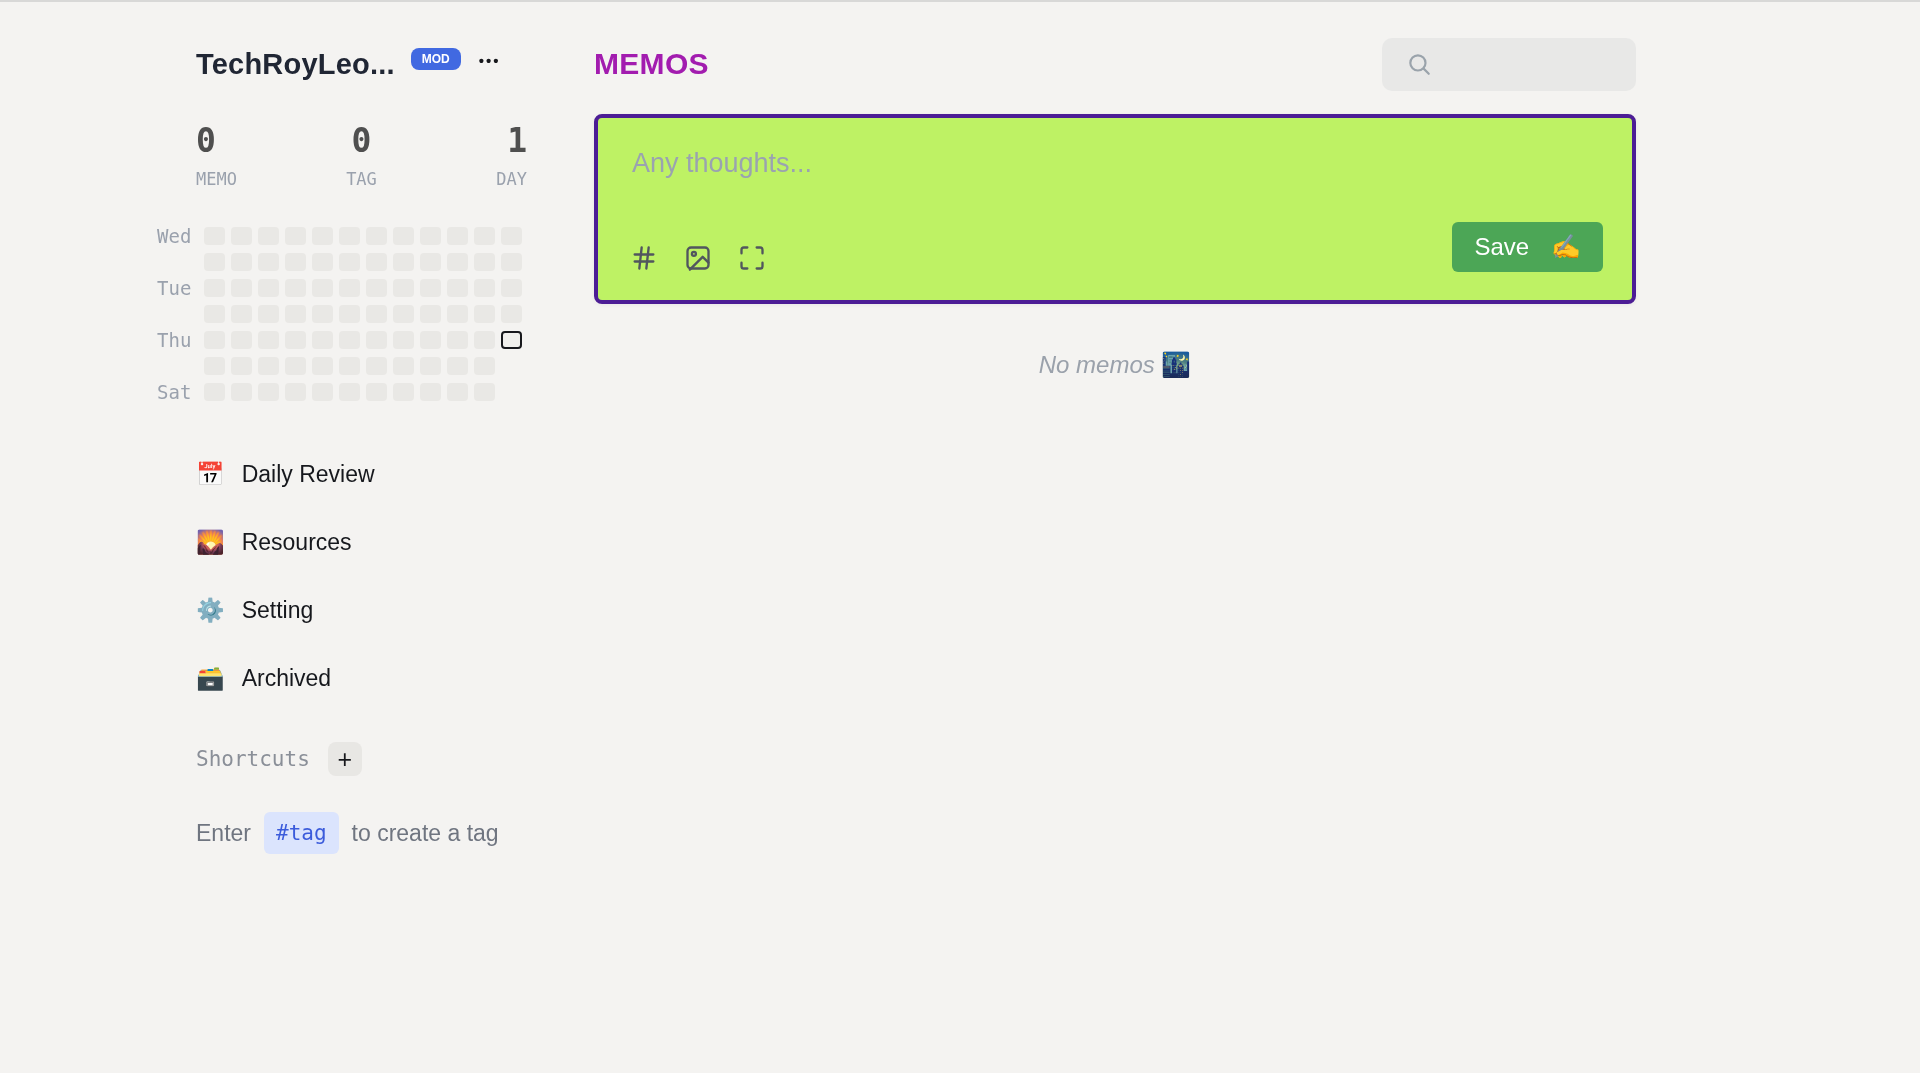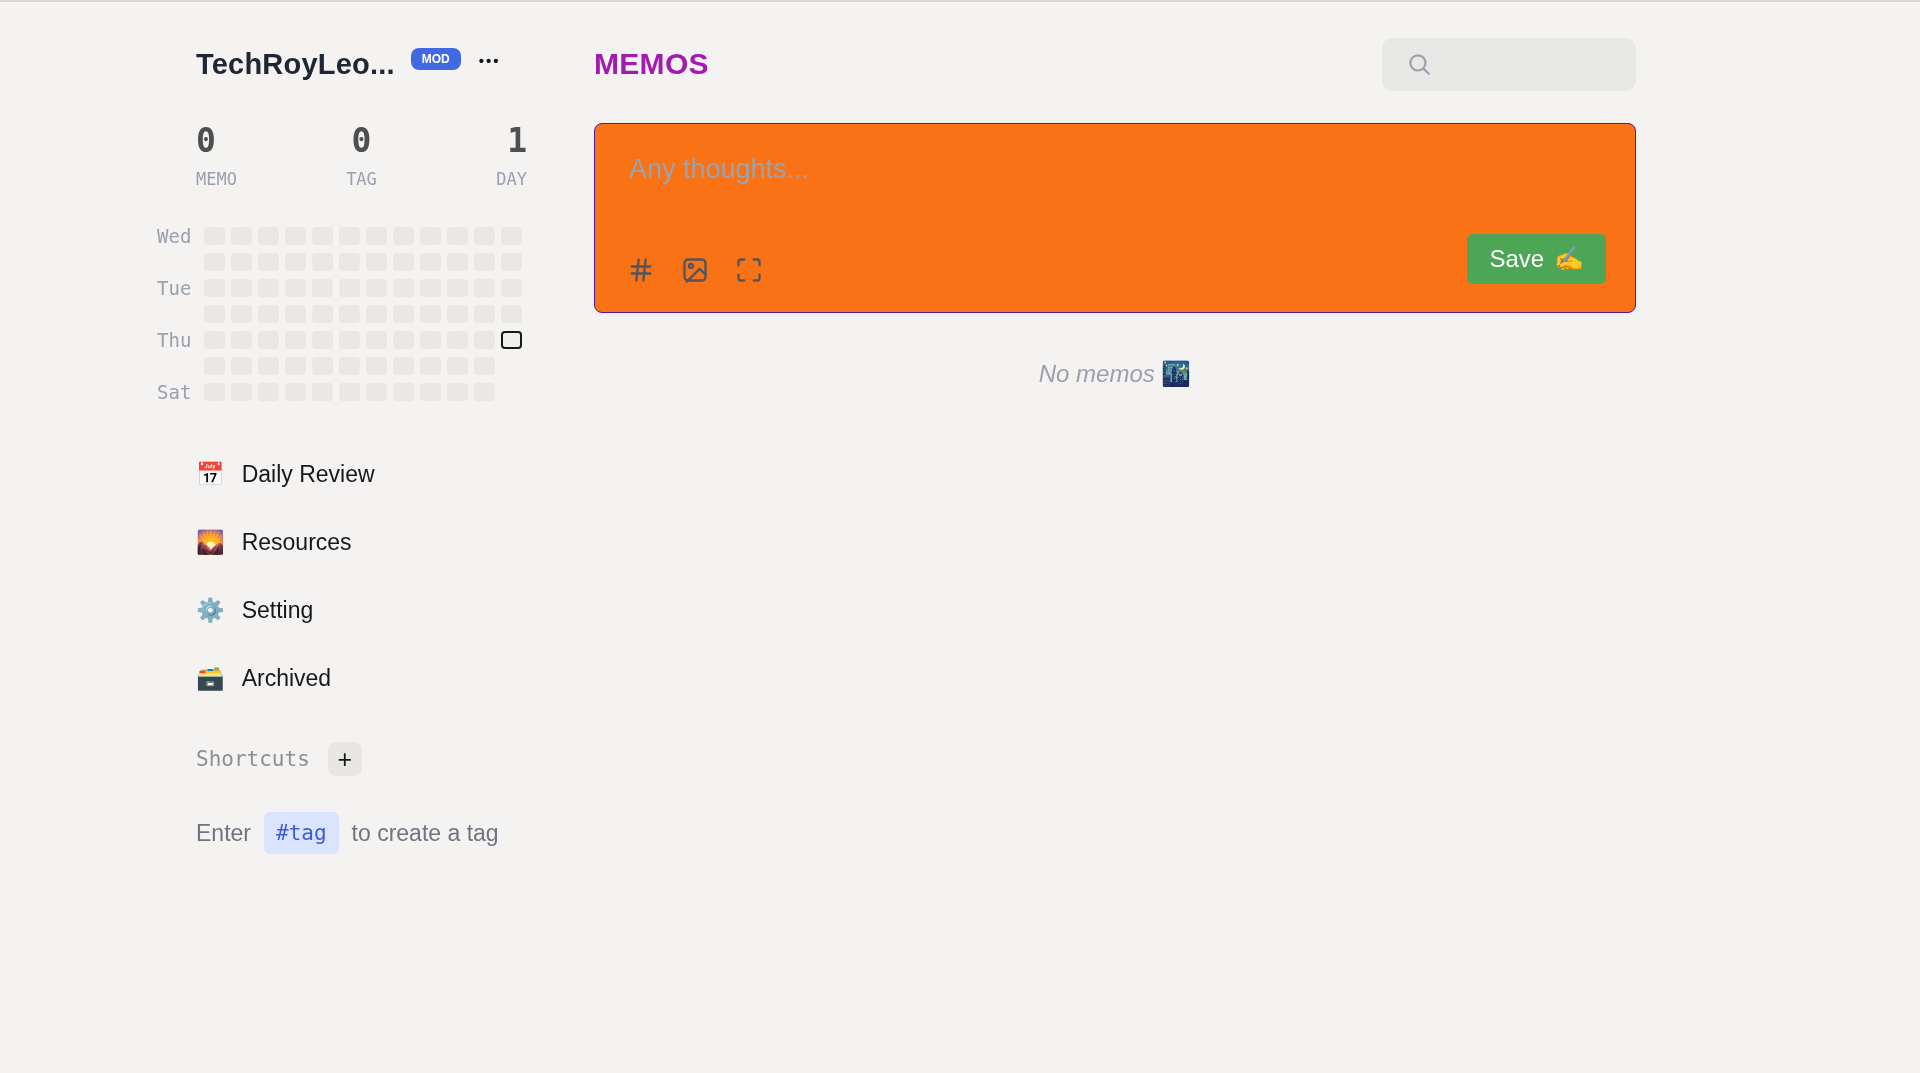--- a/index.html
+++ b/index.html
@@ -70,38 +70,38 @@
     width:254px; height:53px; background:#e8e8e7; border-radius:10px;
     display:flex; align-items:center; padding:0 14px 0 24px;
   }
   .search-box svg { flex-shrink:0; }
   .search-input {
     background:transparent; border:none; outline:none; width:100%;
     font-size:22px; color:#444; margin-left:10px; font-family:"Liberation Sans", sans-serif;
   }
 
   .editor-card {
-    position:relative; margin-top:32px; height:190px; background:#f97316;
-    border:1px solid #4c1d95; border-radius:8px;
+    position:relative; margin-top:23px; height:190px; background:#bef264;
+    border:4px solid #4c1d95; border-radius:8px;
     box-shadow:0 1px 4px rgba(0,0,0,.05);
   }
   .editor-input {
     position:absolute; top:30px; left:34px; right:34px; height:70px;
     border:none; outline:none; resize:none; background:transparent;
     font-size:27px; color:#333; font-family:"Liberation Sans", sans-serif;
   }
   .editor-input::placeholder { color:#9aa3b0; }
   .editor-toolbar {
     position:absolute; left:32px; bottom:28px; display:flex; align-items:center; gap:26px;
   }
   .tool-btn { background:none; border:none; cursor:pointer; padding:0; display:flex; color:#51565e; }
   .save-btn {
     position:absolute; right:29px; bottom:28px; height:50px; padding:0 22px;
     background:#4ca656; border:none; border-radius:6px; cursor:pointer;
-    display:flex; align-items:center; gap:10px;
+    display:flex; align-items:center; gap:22px;
     font-size:24px; color:#ffffff; font-family:"Liberation Sans", sans-serif;
   }
   .empty-state {
     margin-top:47px; text-align:center; font-size:24px; color:#9aa1ab; font-style:italic;
   }
   .empty-state .emoji { font-style:normal; }
 </style>
 </head>
 <body>
 

